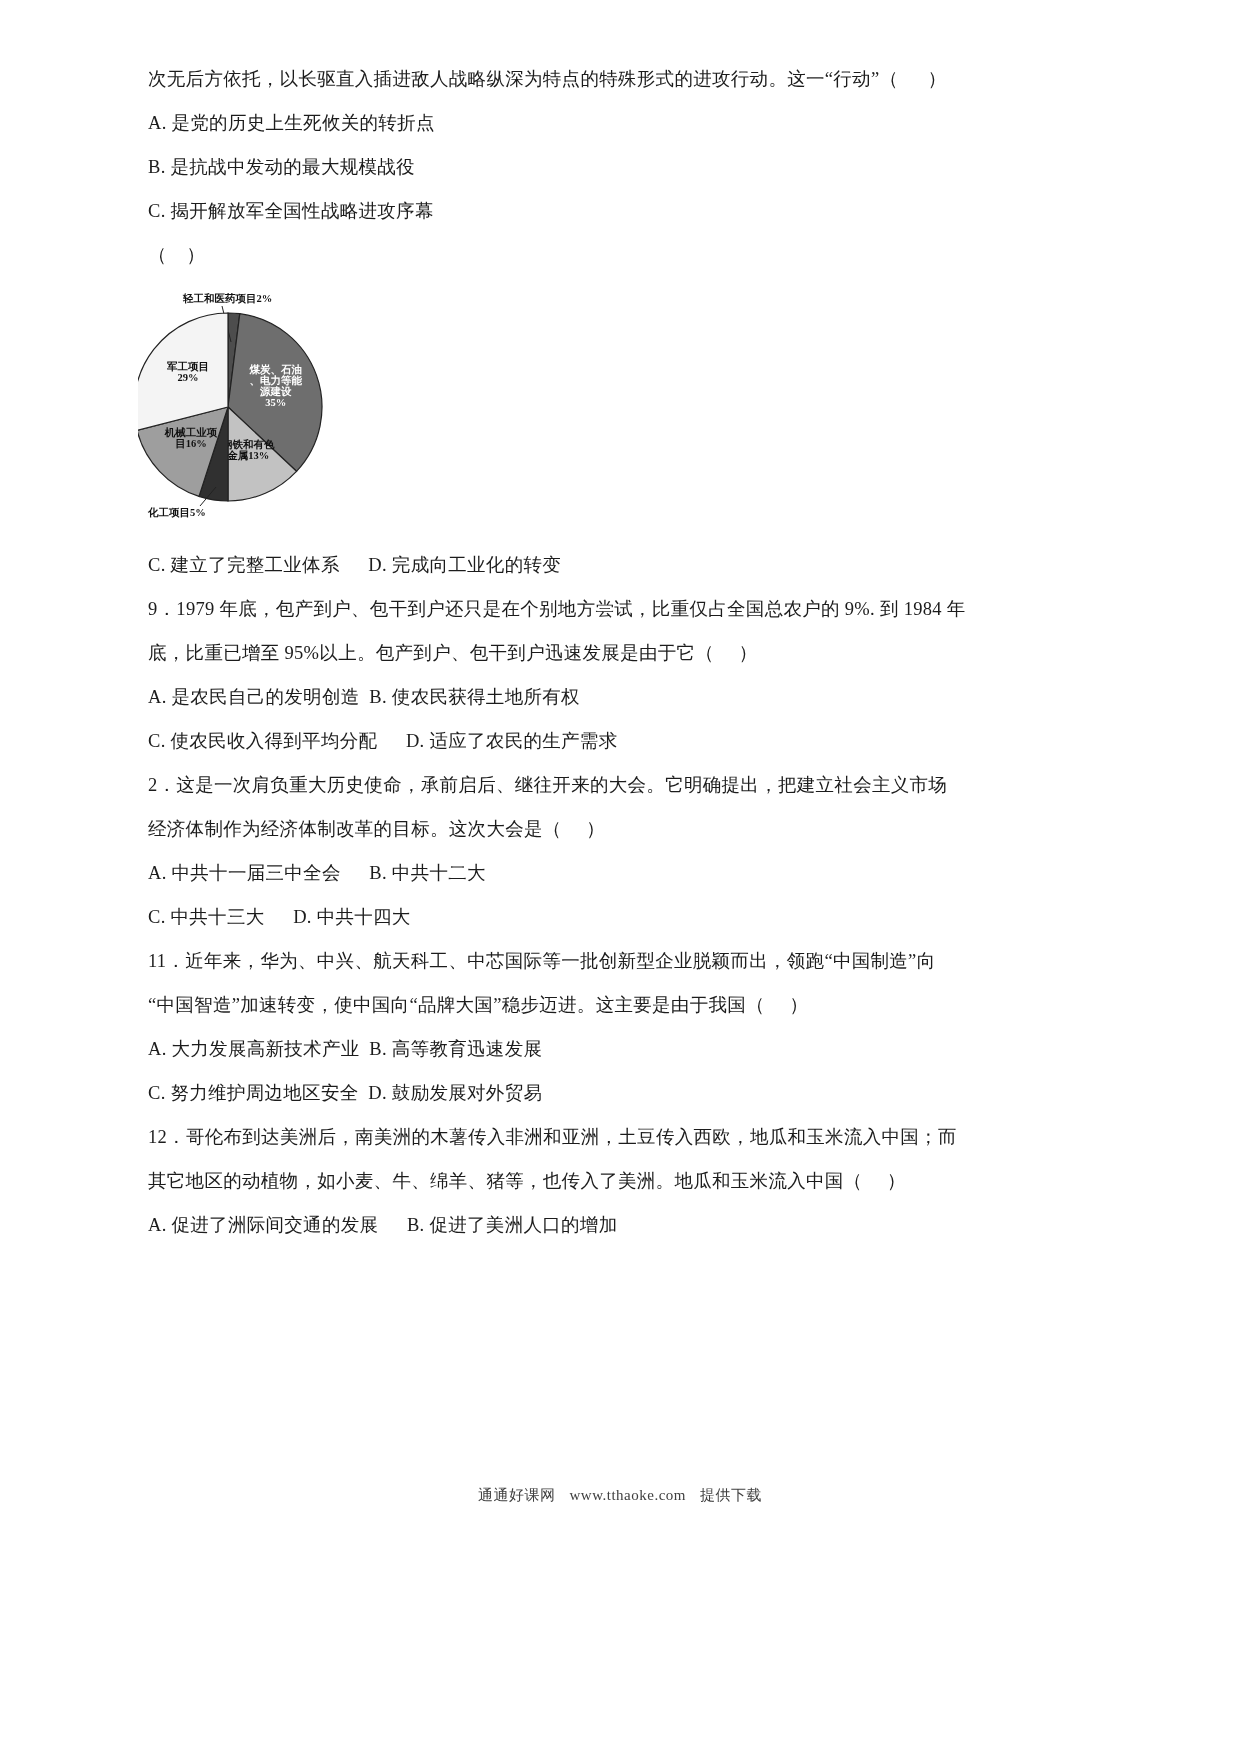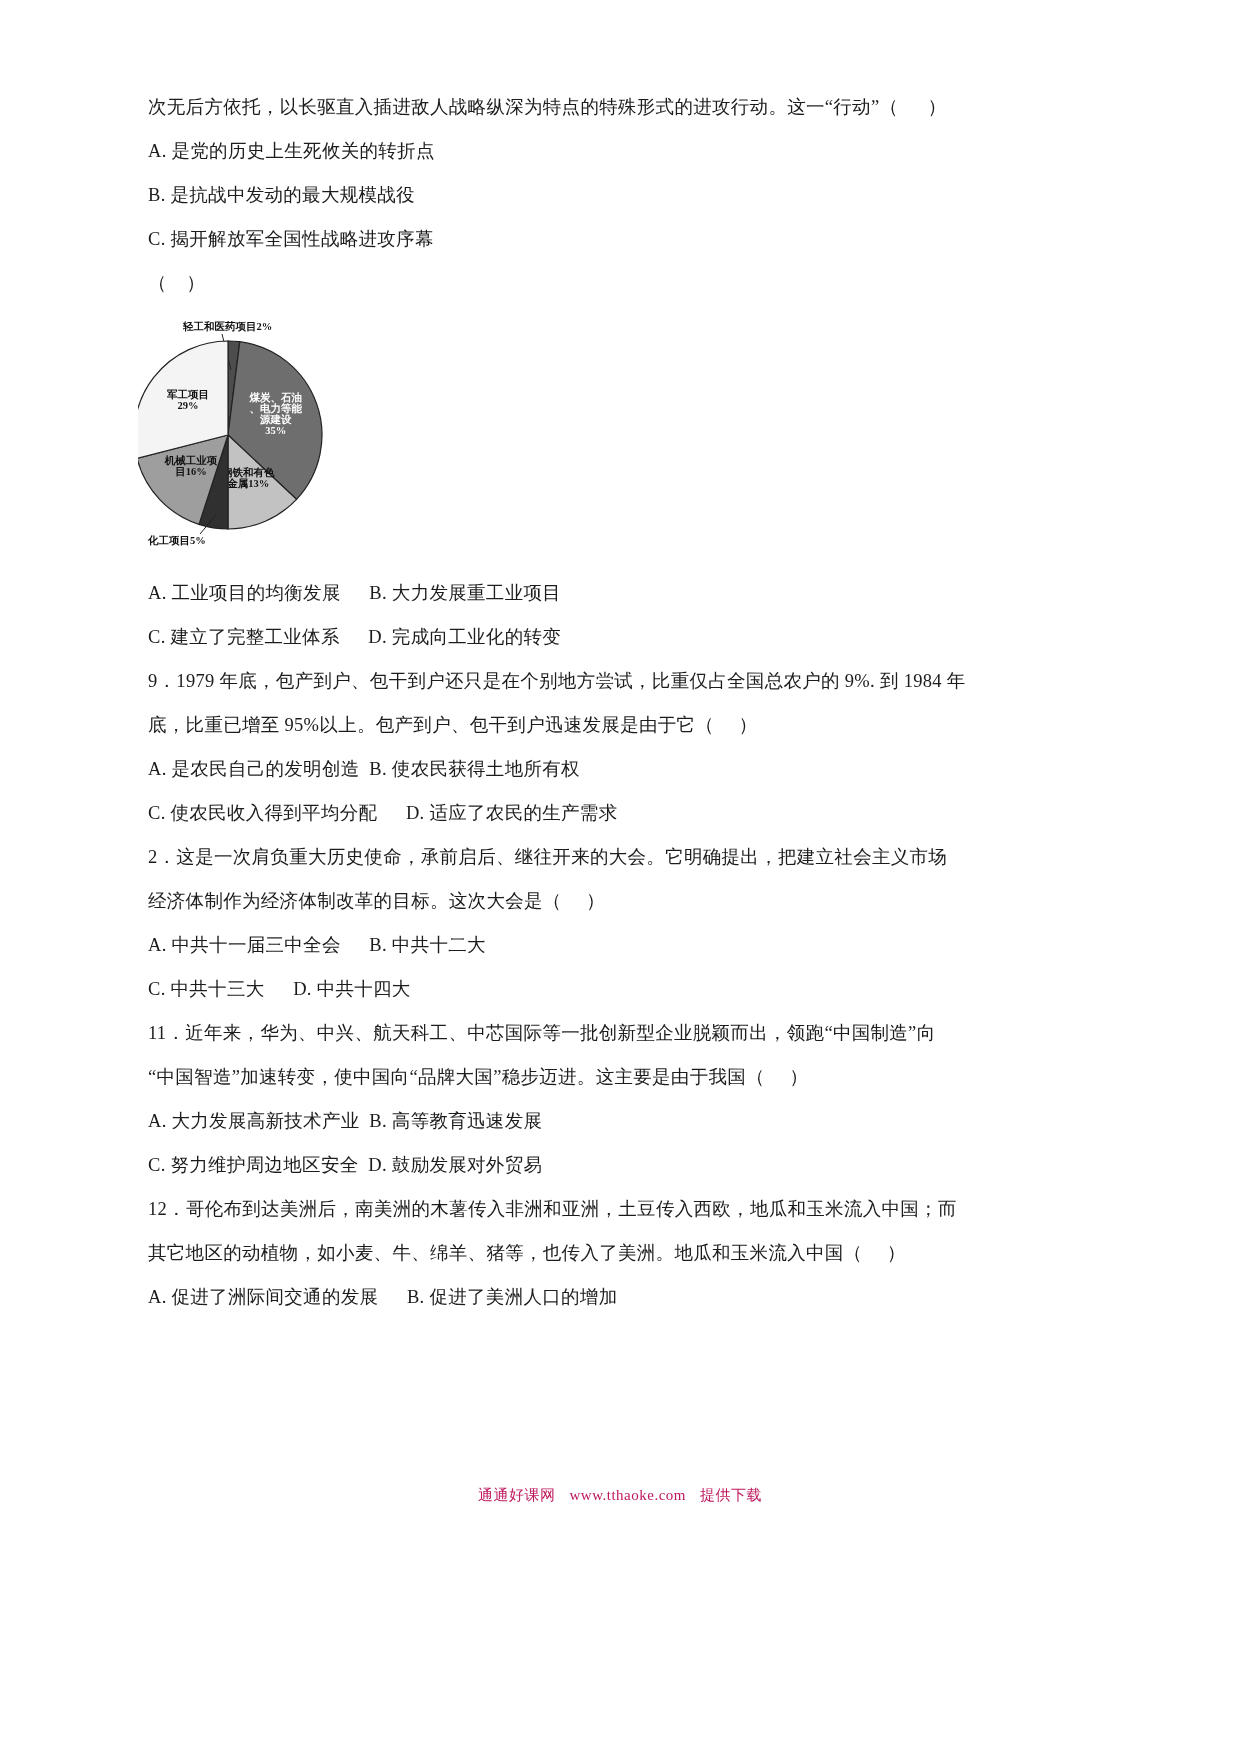--- a/index.html
+++ b/index.html
@@ -4,37 +4,37 @@
 <style>
   * { margin:0; padding:0; box-sizing:border-box; }
   html, body { background:#ffffff; }
   body {
     width:1240px; height:1754px;
     position:relative;
     font-family:"Liberation Serif","DejaVu Serif",serif;
     color:#1c1c1c;
     overflow:hidden;
   }
-  .content { padding:70px 148px 0 148px;margin-top:28px; }
+  .content { padding:70px 148px 0 148px; }
   .line {
     font-size:18.5px;
     line-height:19px;
     margin-bottom:25px;
     white-space:pre-wrap;
     letter-spacing:0.3px;
   }
   .chart-block { margin:2px 0 24px -10px; height:242px; }
   .chart-block svg { display:block; }
   .footer {
     position:absolute;
     top:1486px; left:0;
     width:100%;
     text-align:center;
     font-size:15px;
-    color:#be185d;
+    color:#404040;
     letter-spacing:0.5px;
   }
   .footer span { margin:0 7px; }
 </style>
 </head>
 <body>
 
 <div class="content">
 
   <div class="line">次无后方依托，以长驱直入插进敌人战略纵深为特点的特殊形式的进攻行动。这一“行动”（      ）</div>
@@ -56,21 +56,20 @@
         <path d="M 90 117 L 90.0 211.0 A 94 94 0 0 1 61.0 206.4 Z" fill="#303030" stroke="#222" stroke-width="1.2"></path>
         <line x1="62" y1="216" x2="78" y2="197" stroke="#222" stroke-width="1"></line>
         <text font-size="10.5" font-weight="bold" x="10" y="226" fill="#111">化工项目5%</text>
         <path d="M 90 117 L 61.0 206.4 A 94 94 0 0 1 -1.0 140.4 Z" fill="#9e9e9e" stroke="#222" stroke-width="1.2"></path>
         <text font-size="10.5" font-weight="bold" fill="#111111" text-anchor="middle"><tspan x="53.0" y="146.2">机械工业项</tspan><tspan x="53.0" y="157.2">目16%</tspan></text>
         <path d="M 90 117 L -1.0 140.4 A 94 94 0 0 1 90.0 23.0 Z" fill="#f4f4f4" stroke="#222" stroke-width="1.2"></path>
         <text font-size="10.5" font-weight="bold" fill="#111111" text-anchor="middle"><tspan x="49.9" y="80.4">军工项目</tspan><tspan x="49.9" y="91.4">29%</tspan></text>
       </svg>
   </div>
 
-  <div class="line">A. 工业项目的均衡发展　  B. 大力发展重工业项目</div>
   <div class="line">C. 建立了完整工业体系　  D. 完成向工业化的转变</div>
 
   <div class="line">9．1979 年底，包产到户、包干到户还只是在个别地方尝试，比重仅占全国总农户的 9%. 到 1984 年</div>
   <div class="line">底，比重已增至 95%以上。包产到户、包干到户迅速发展是由于它（     ）</div>
   <div class="line">A. 是农民自己的发明创造  B. 使农民获得土地所有权</div>
   <div class="line">C. 使农民收入得到平均分配　  D. 适应了农民的生产需求</div>
 
   <div class="line">2．这是一次肩负重大历史使命，承前启后、继往开来的大会。它明确提出，把建立社会主义市场</div>
   <div class="line">经济体制作为经济体制改革的目标。这次大会是（     ）</div>
   <div class="line">A. 中共十一届三中全会　  B. 中共十二大</div>

